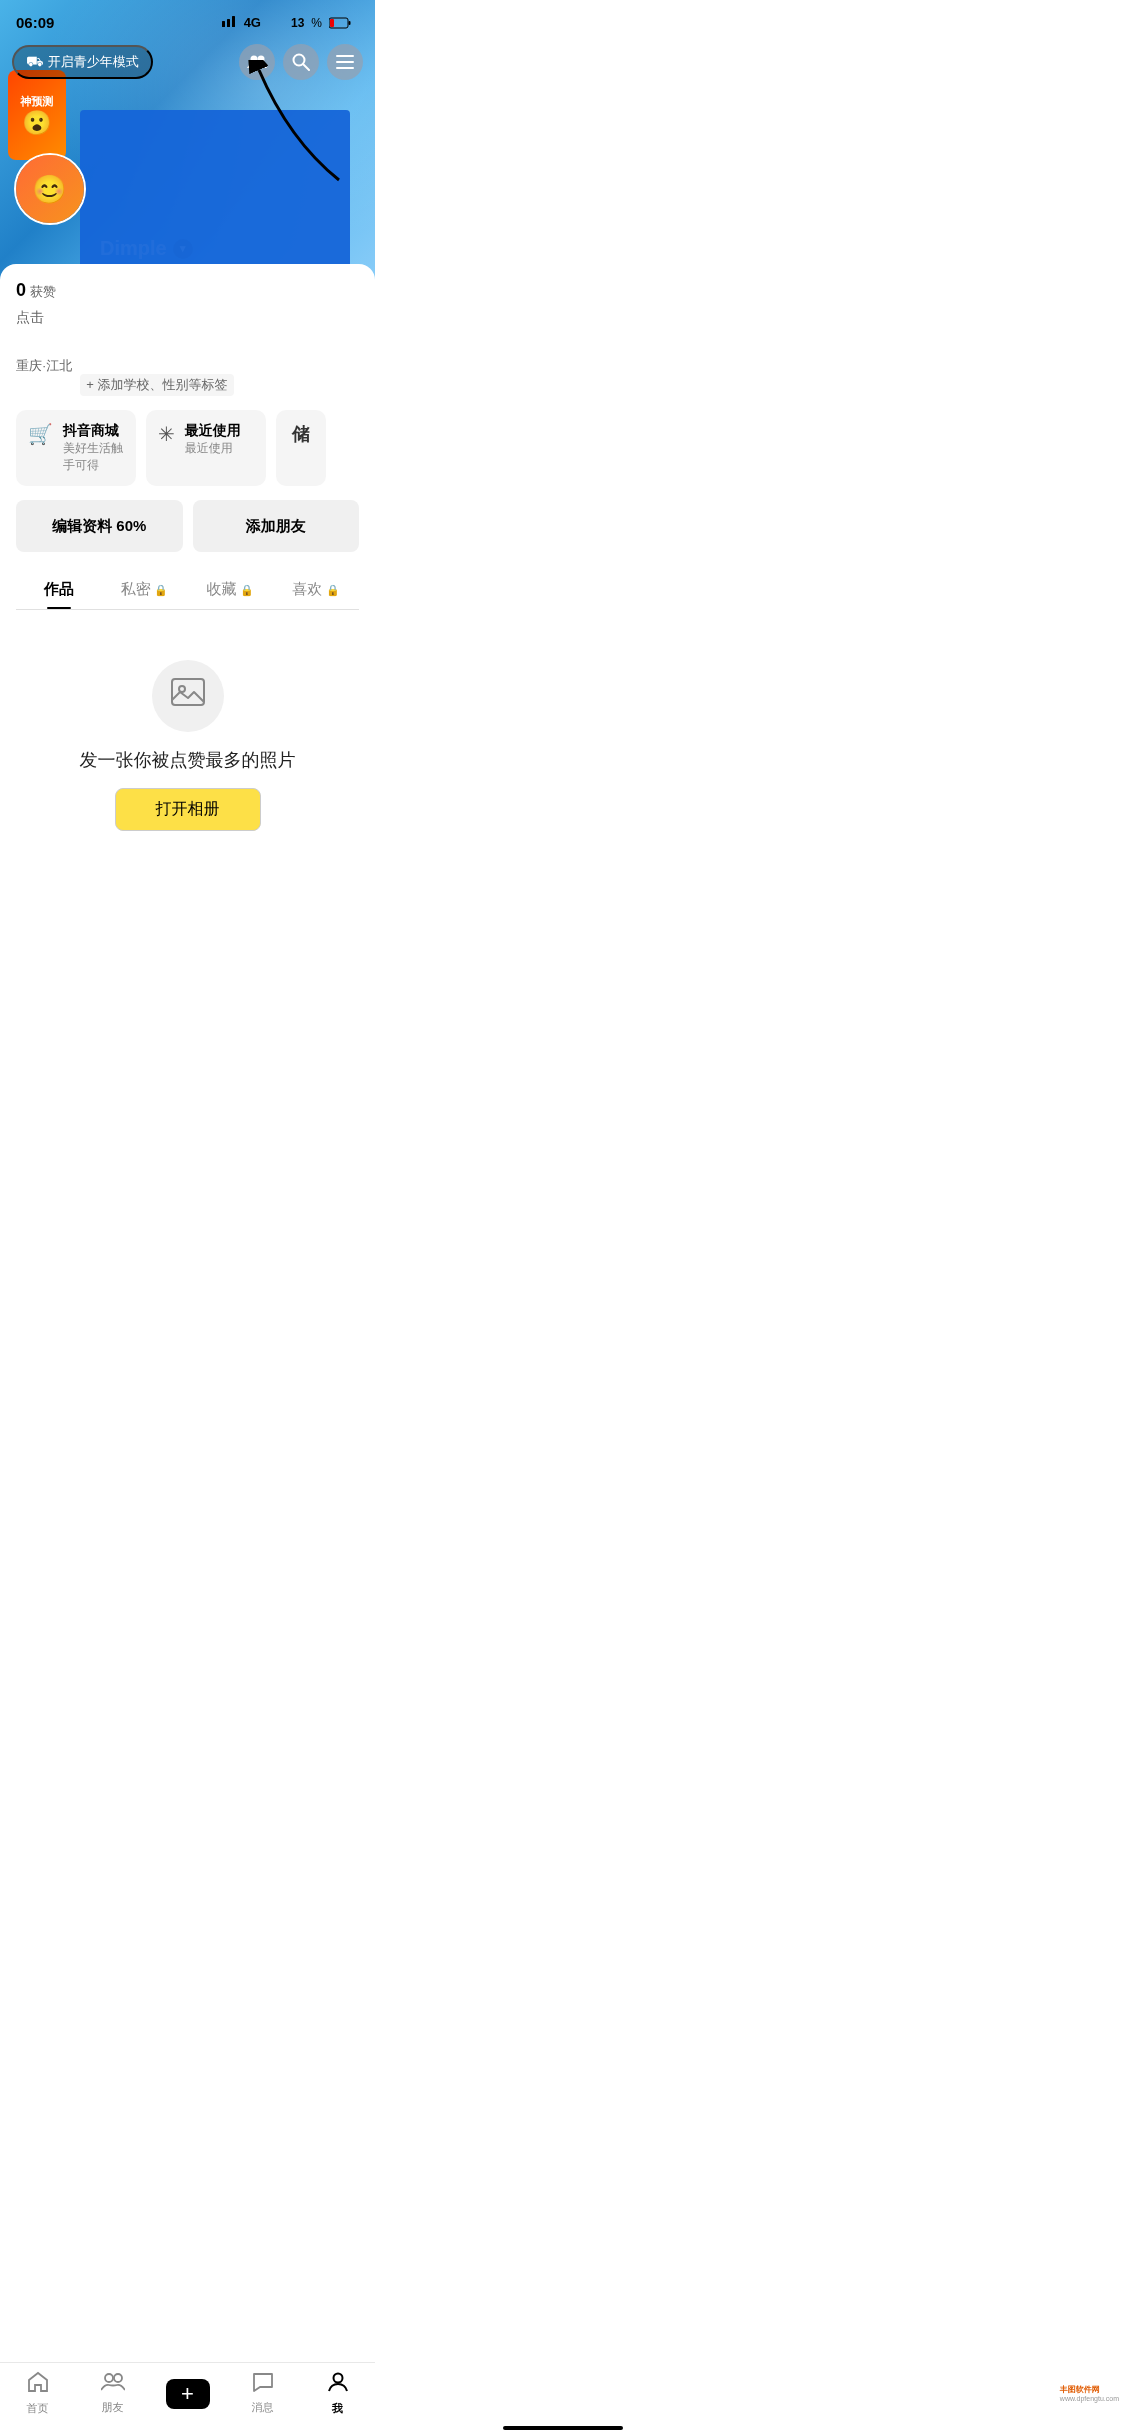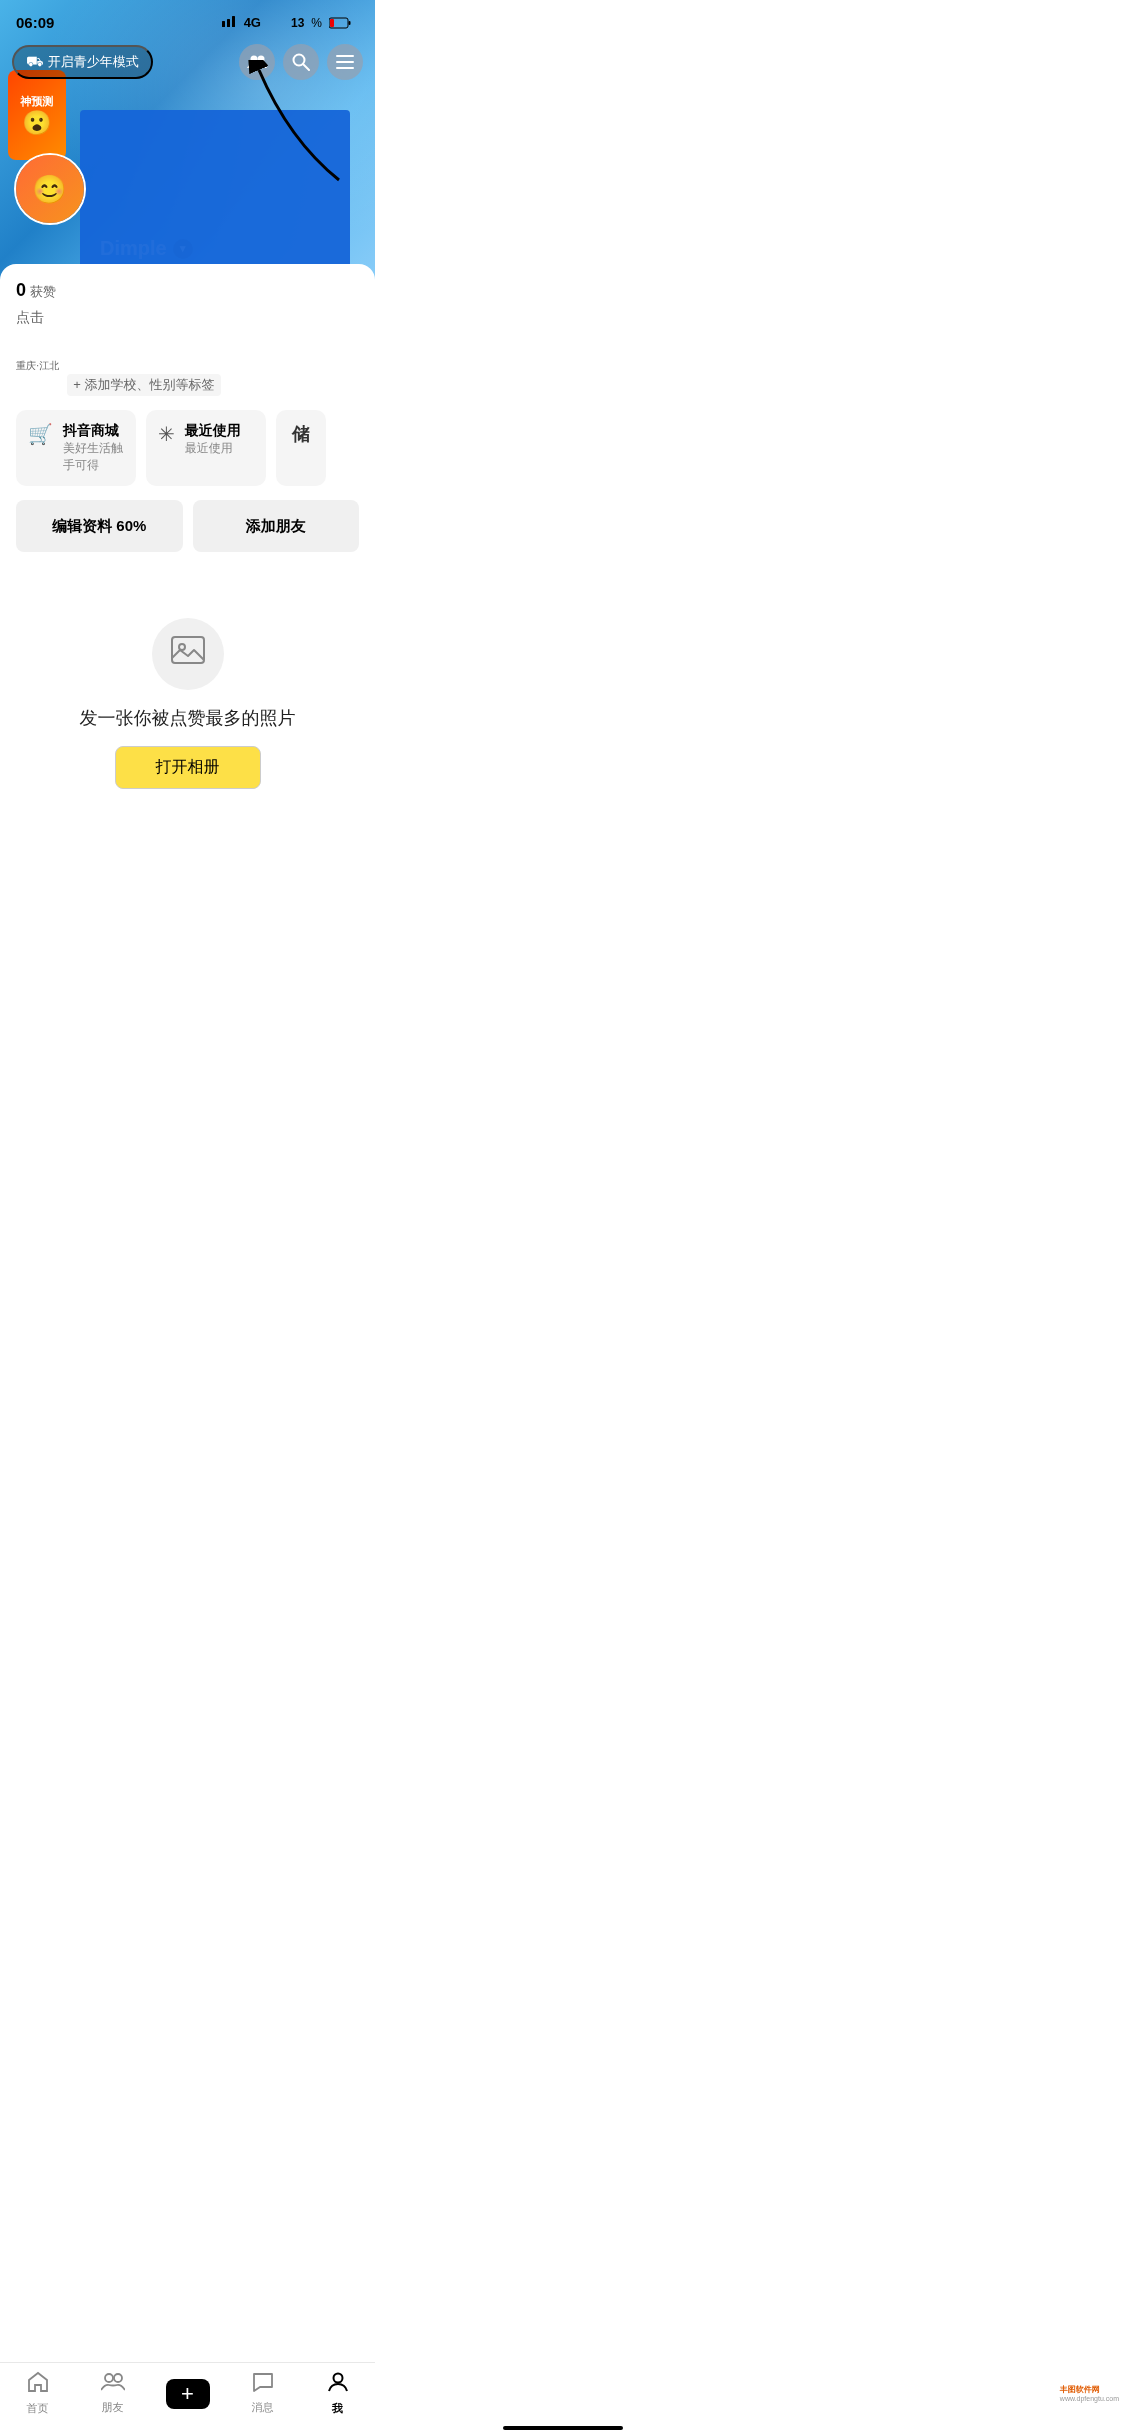--- a/index.html
+++ b/index.html
@@ -200,21 +200,21 @@
 
     
     .tags-row {
       display: flex;
       align-items: center;
       gap: 8px;
       margin-bottom: 14px;
       flex-wrap: wrap;
     }
     .tag-item {
-      font-size: 10px;
+      font-size: 13px;
       color: #666;
     }
     .add-tag-btn {
       display: flex;
       align-items: center;
       gap: 2px;
       font-size: 13px;
       color: #666;
       background: #f5f5f5;
       border-radius: 4px;
@@ -546,20 +546,37 @@
     <div class="service-item" style="width:50px;justify-content:center;">
       <span class="service-icon" style="font-size:18px;font-weight:700;color:#333;">储</span>
     </div>
   </div>
 
   <div class="action-buttons">
     <div class="action-btn">编辑资料 60%</div>
     <div class="action-btn">添加朋友</div>
   </div>
 
+  <div class="tabs-row">
+    <div class="tab-item active">
+      <span>作品</span>
+    </div>
+    <div class="tab-item">
+      <span>私密</span>
+      <span class="tab-lock"> 🔒</span>
+    </div>
+    <div class="tab-item">
+      <span>收藏</span>
+      <span class="tab-lock"> 🔒</span>
+    </div>
+    <div class="tab-item">
+      <span>喜欢</span>
+      <span class="tab-lock"> 🔒</span>
+    </div>
+  </div>
 
   <div class="empty-state">
     <div class="empty-icon-circle">
       <span class="empty-icon">
         <svg width="36" height="36" viewBox="0 0 36 36" fill="none">
           <rect x="2" y="5" width="32" height="26" rx="3" stroke="#888" stroke-width="2"></rect>
           <circle cx="12" cy="15" r="3" stroke="#888" stroke-width="2"></circle>
           <path d="M2 26 L10 18 L18 24 L24 18 L34 28" stroke="#888" stroke-width="2" fill="none" stroke-linejoin="round"></path>
         </svg>
       </span>

